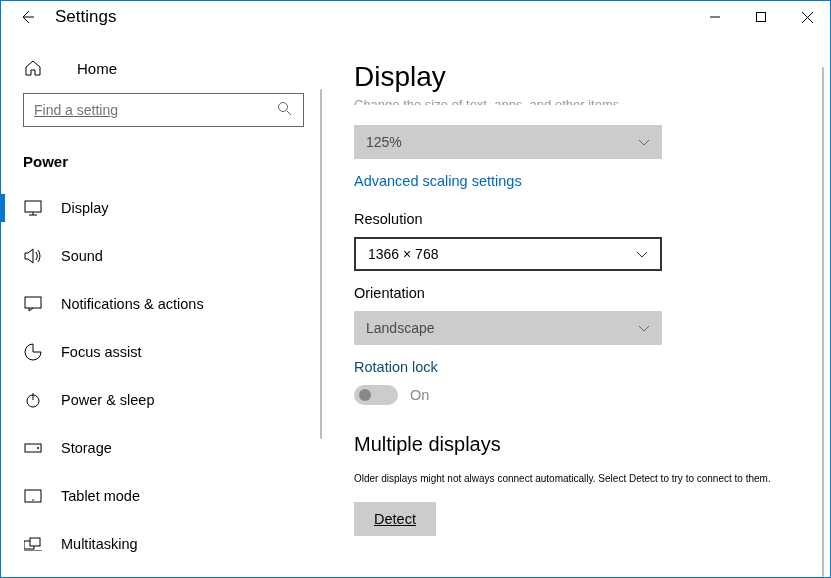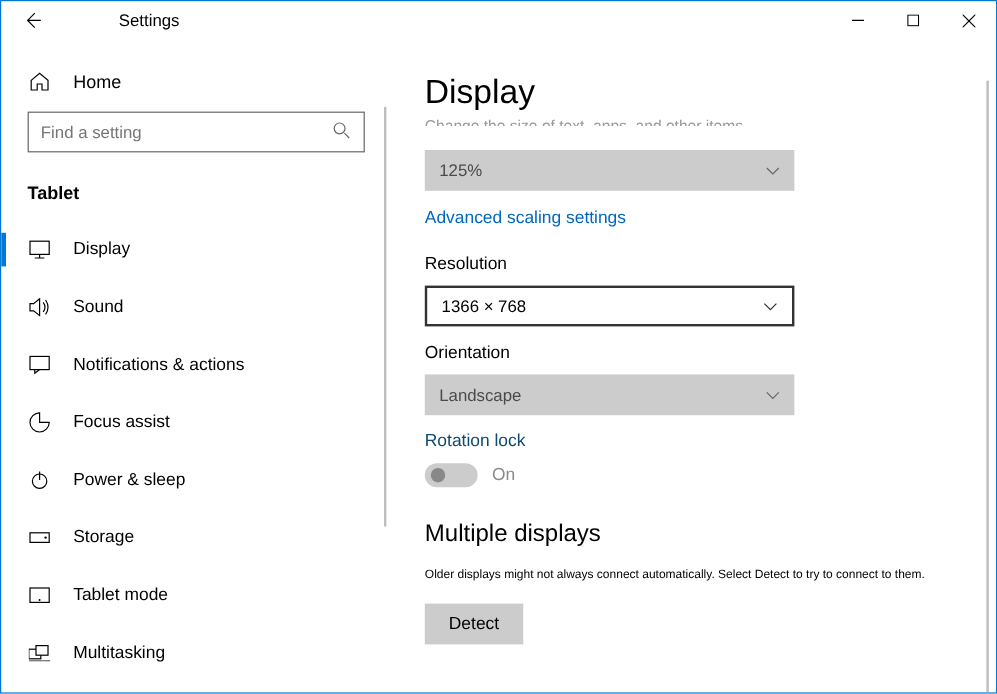--- a/index.html
+++ b/index.html
@@ -15,30 +15,30 @@
     position: relative;
   }
   .titlebar {
     height: 32px;
     display: flex;
     align-items: center;
     padding-left: 18px;
     position: relative;
   }
   .titlebar .back-icon { width:16px; display:inline-flex; align-items:center; justify-content:center; margin-right:20px; cursor:pointer; }
-  .titlebar .title { font-size: 14px; color:#000;margin-left:44px; }
+  .titlebar .title { font-size: 17px; color:#000; }
   .win-controls { position:absolute; right:0; top:0; display:flex; }
   .win-btn { width:46px; height:32px; display:flex; align-items:center; justify-content:center; cursor:pointer; }
   .layout { display:flex; height: calc(578px - 32px - 2px); }
   .sidebar { width:325px; padding: 20px 0 0 0; border-right:0; position:relative; }
-  .home-row { display:flex; align-items:center; padding: 6px 22px 16px 22px; cursor:pointer; }
+  .home-row { display:flex; align-items:center; padding: 6px 22px 16px 22px; cursor:pointer;gap:16px; }
   .home-row .icon-slot { width:20px; display:inline-flex; justify-content:center; margin-right:18px; }
   .home-row .label { font-size:15px; }
   .search-box { margin: 0 22px 20px 22px; height:34px; border:1px solid #666; display:flex; align-items:center; padding: 0 10px; }
-  .search-box input { flex:1; border:0; outline:0; font-size:14px; font-family:inherit; color:#666; }
+  .search-box input { flex:1; border:0; outline:0; font-size:14px; font-family:inherit; color:#666;text-decoration:underline; }
   .search-box .sicon { width:16px; }
   .section-header { font-weight:600; font-size:15px; padding: 6px 22px 14px 22px; }
   .nav-item { display:flex; align-items:center; height:48px; padding: 0 22px 0 22px; cursor:pointer; position:relative; }
   .nav-item .icon-slot { width:20px; display:inline-flex; justify-content:center; margin-right:18px; color:#000; }
   .nav-item .label { font-size:14.5px; }
   .nav-item.selected::before { content:""; position:absolute; left:0; top:10px; bottom:10px; width:4px; background:#0078d4; }
   .sidebar-scroll { position:absolute; right:4px; top:56px; width:2px; height:350px; background:#bdbdbd; border-radius:1px; }
   .content { flex:1; padding: 28px 28px 0 28px; position:relative; overflow:hidden; }
   .page-title { font-size:28px; font-weight:350; margin-bottom: 6px; }
   .truncated-line { color:#999; font-size:13px; height:8px; overflow:hidden; margin-top:-2px; margin-bottom:20px; }
@@ -47,21 +47,21 @@
   .chev { display:inline-block; }
   .link { color:#0067c0; font-size:14.5px; cursor:pointer; margin-bottom:22px; display:inline-block; }
   .field-label { font-size:14.5px; margin-bottom:10px; }
   .field-label.disabled { color:#0c4a6e; }
   .toggle-row { display:flex; align-items:center; margin-bottom:28px;text-align:right; }
   .toggle { width:44px; height:20px; border-radius:10px; background:#ccc; position:relative; margin-right:12px; }
   .toggle::after { content:""; position:absolute; width:12px; height:12px; background:#888; border-radius:50%; top:4px; left:5px; }
   .toggle-label { color:#8a8a8a; font-size:14.5px; }
   .subheading { font-size:20px; font-weight:400; margin: 10px 0 16px 0; }
   .body-text { font-size:10px; line-height:1.4; margin-bottom:16px; max-width:430px; }
-  .btn { display:inline-flex; align-items:center; justify-content:center; background:#ccc; height:34px; padding:14px 20px; font-size:14.5px; cursor:pointer; }
+  .btn { display:inline-flex; align-items:center; justify-content:center; background:#ccc; height:34px; padding:14px 20px; font-size:14.5px; cursor:pointer;text-decoration:underline; }
   .content-scroll { position:absolute; right:6px; top:34px; width:2px; height:510px; background:#bdbdbd; border-radius:1px; }
 </style>
 </head>
 <body>
 
 <div class="titlebar">
   <span class="back-icon">
     <svg width="16" height="16" viewBox="0 0 16 16">
         <path d="M10 2 L4 8 L10 14 M4 8 H15" stroke="#000" stroke-width="1" fill="none"></path>
       </svg>
@@ -101,21 +101,21 @@
     <div class="search-box">
       <input placeholder="Find a setting" style="">
       <span class="sicon">
         <svg width="15" height="15" viewBox="0 0 15 15">
             <circle cx="6" cy="6" r="4.5" stroke="#666" stroke-width="1" fill="none"></circle>
             <line x1="10" y1="10" x2="14" y2="14" stroke="#666" stroke-width="1"></line>
           </svg>
       </span>
     </div>
 
-    <div class="section-header">Tablet</div>
+    <div class="section-header">Power</div>
 
     <div class="nav-item selected">
       <span class="icon-slot">
         <svg width="18" height="16" viewBox="0 0 18 16">
             <rect x="1" y="1" width="16" height="11" stroke="#000" fill="none"></rect>
             <line x1="5" y1="15" x2="13" y2="15" stroke="#000"></line>
             <line x1="9" y1="12" x2="9" y2="15" stroke="#000"></line>
           </svg>
       </span>
       <span class="label">Display</span>

